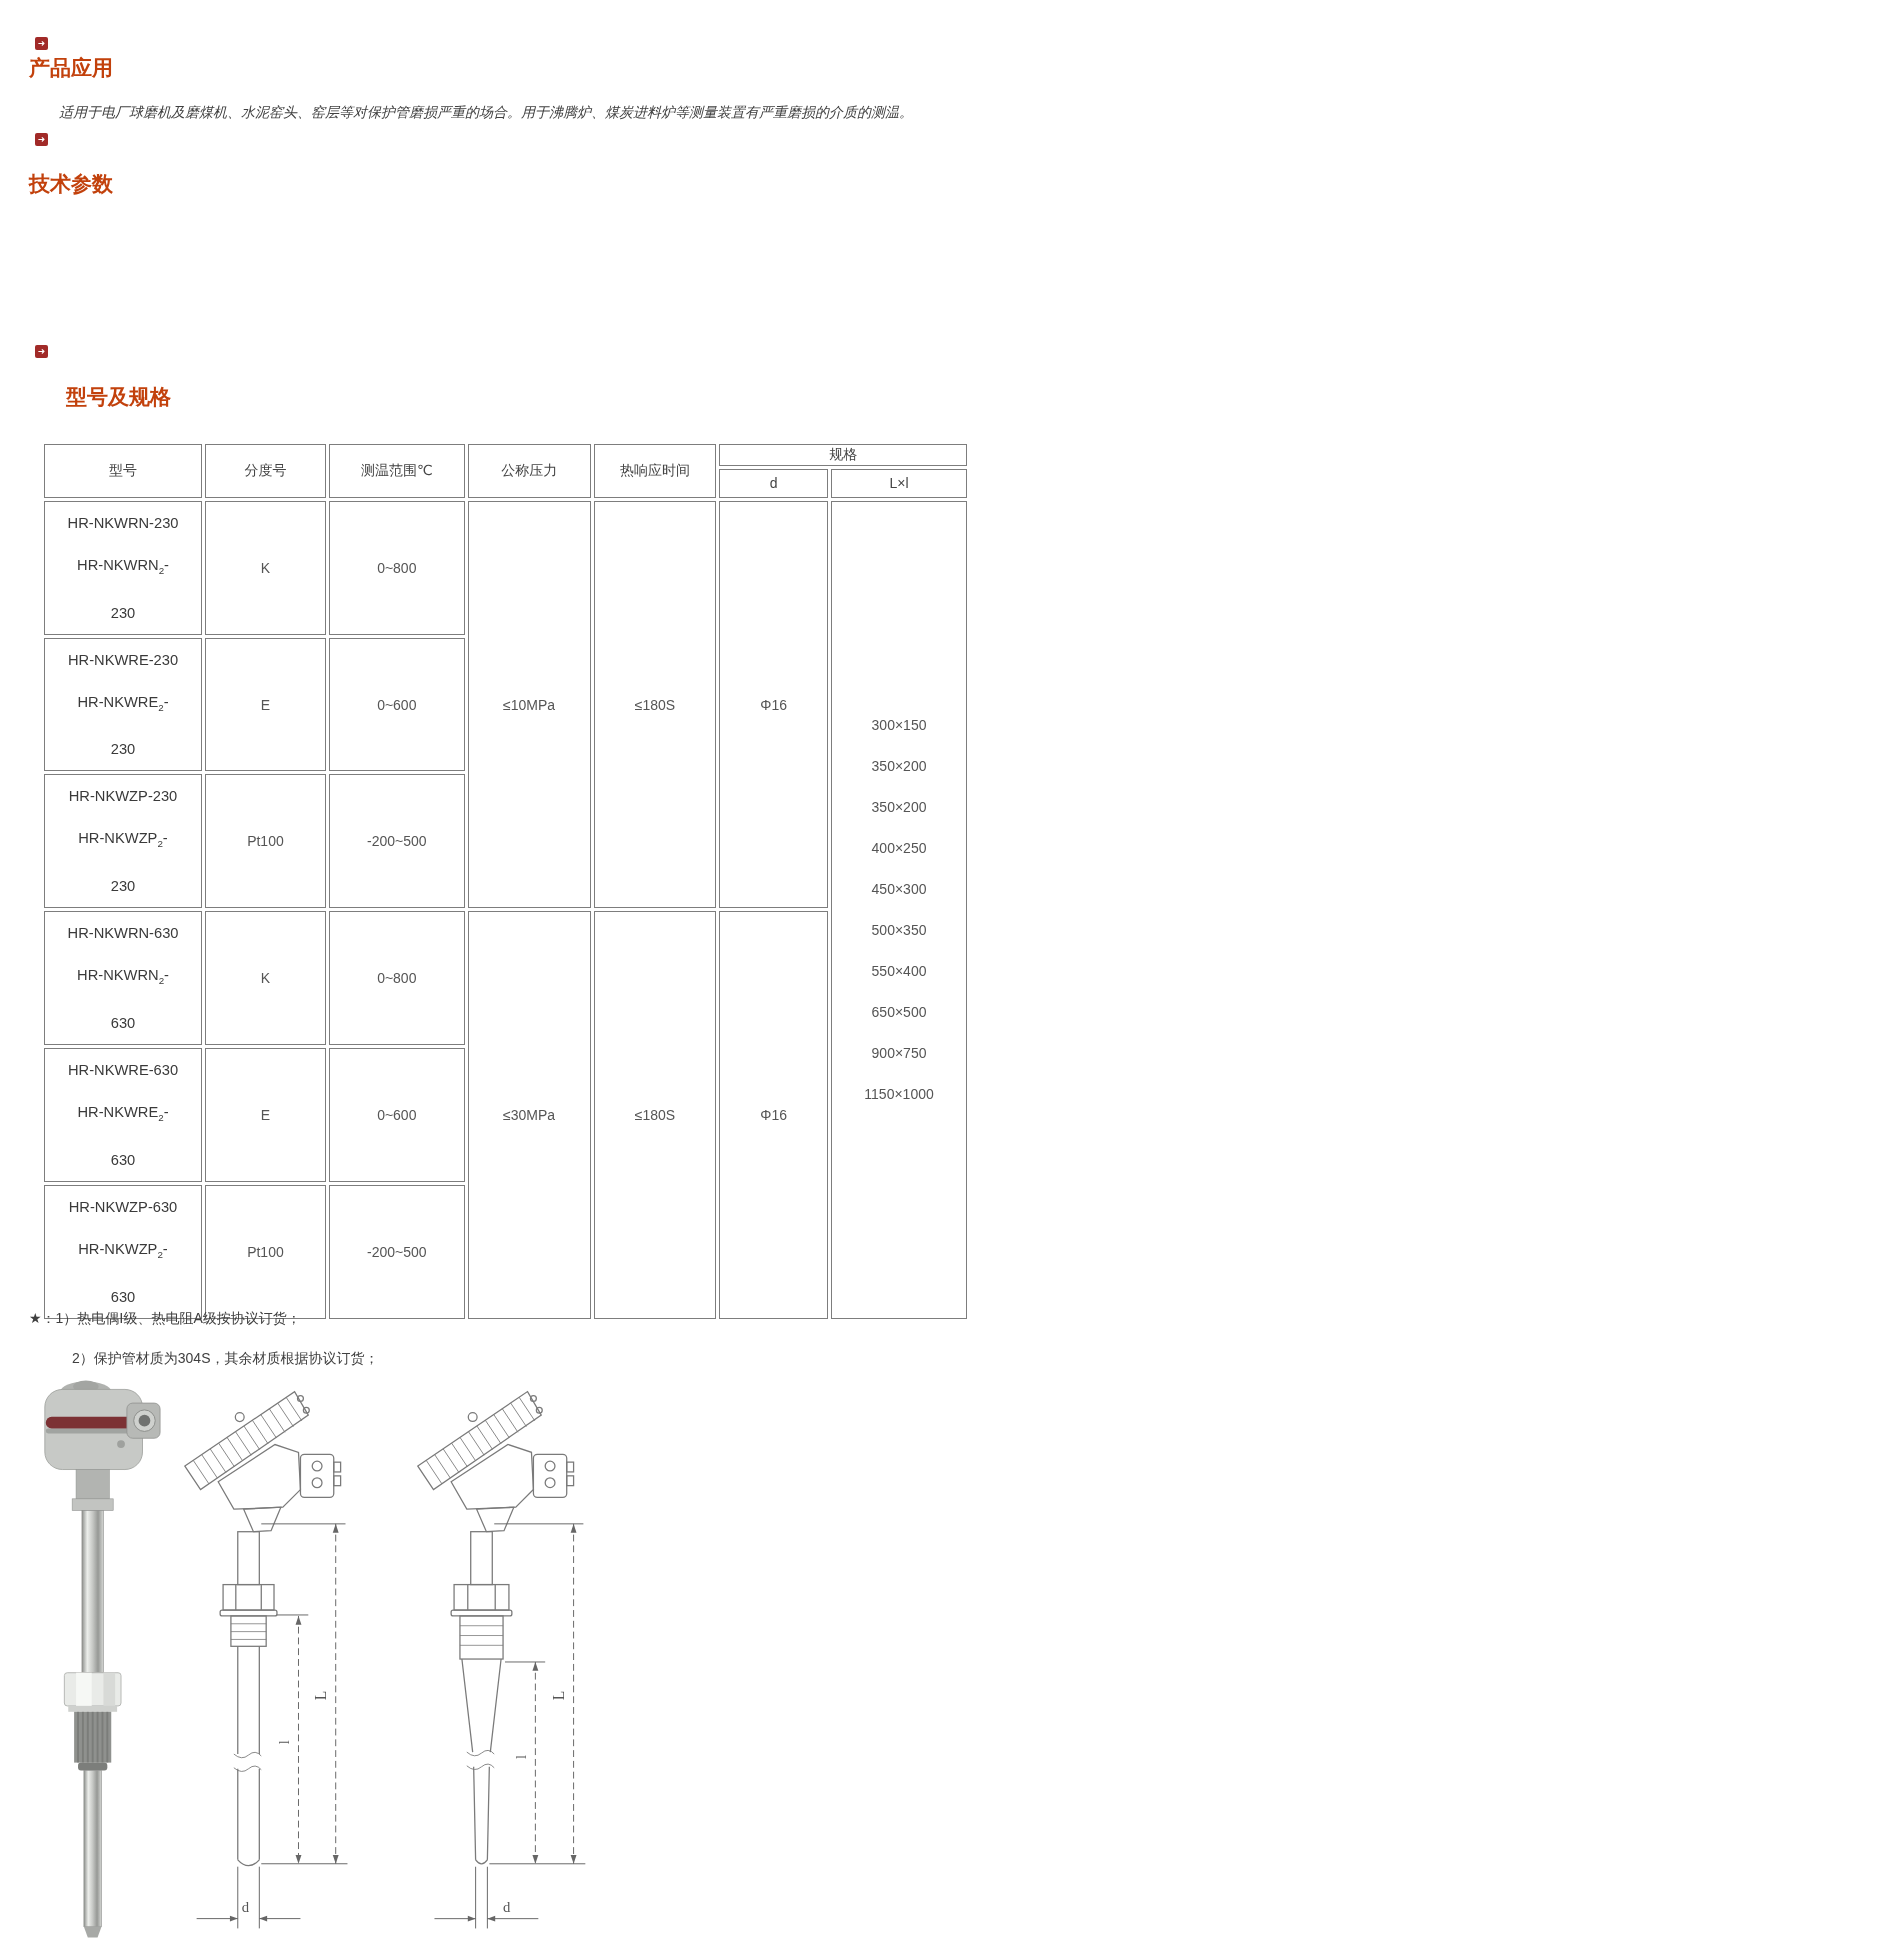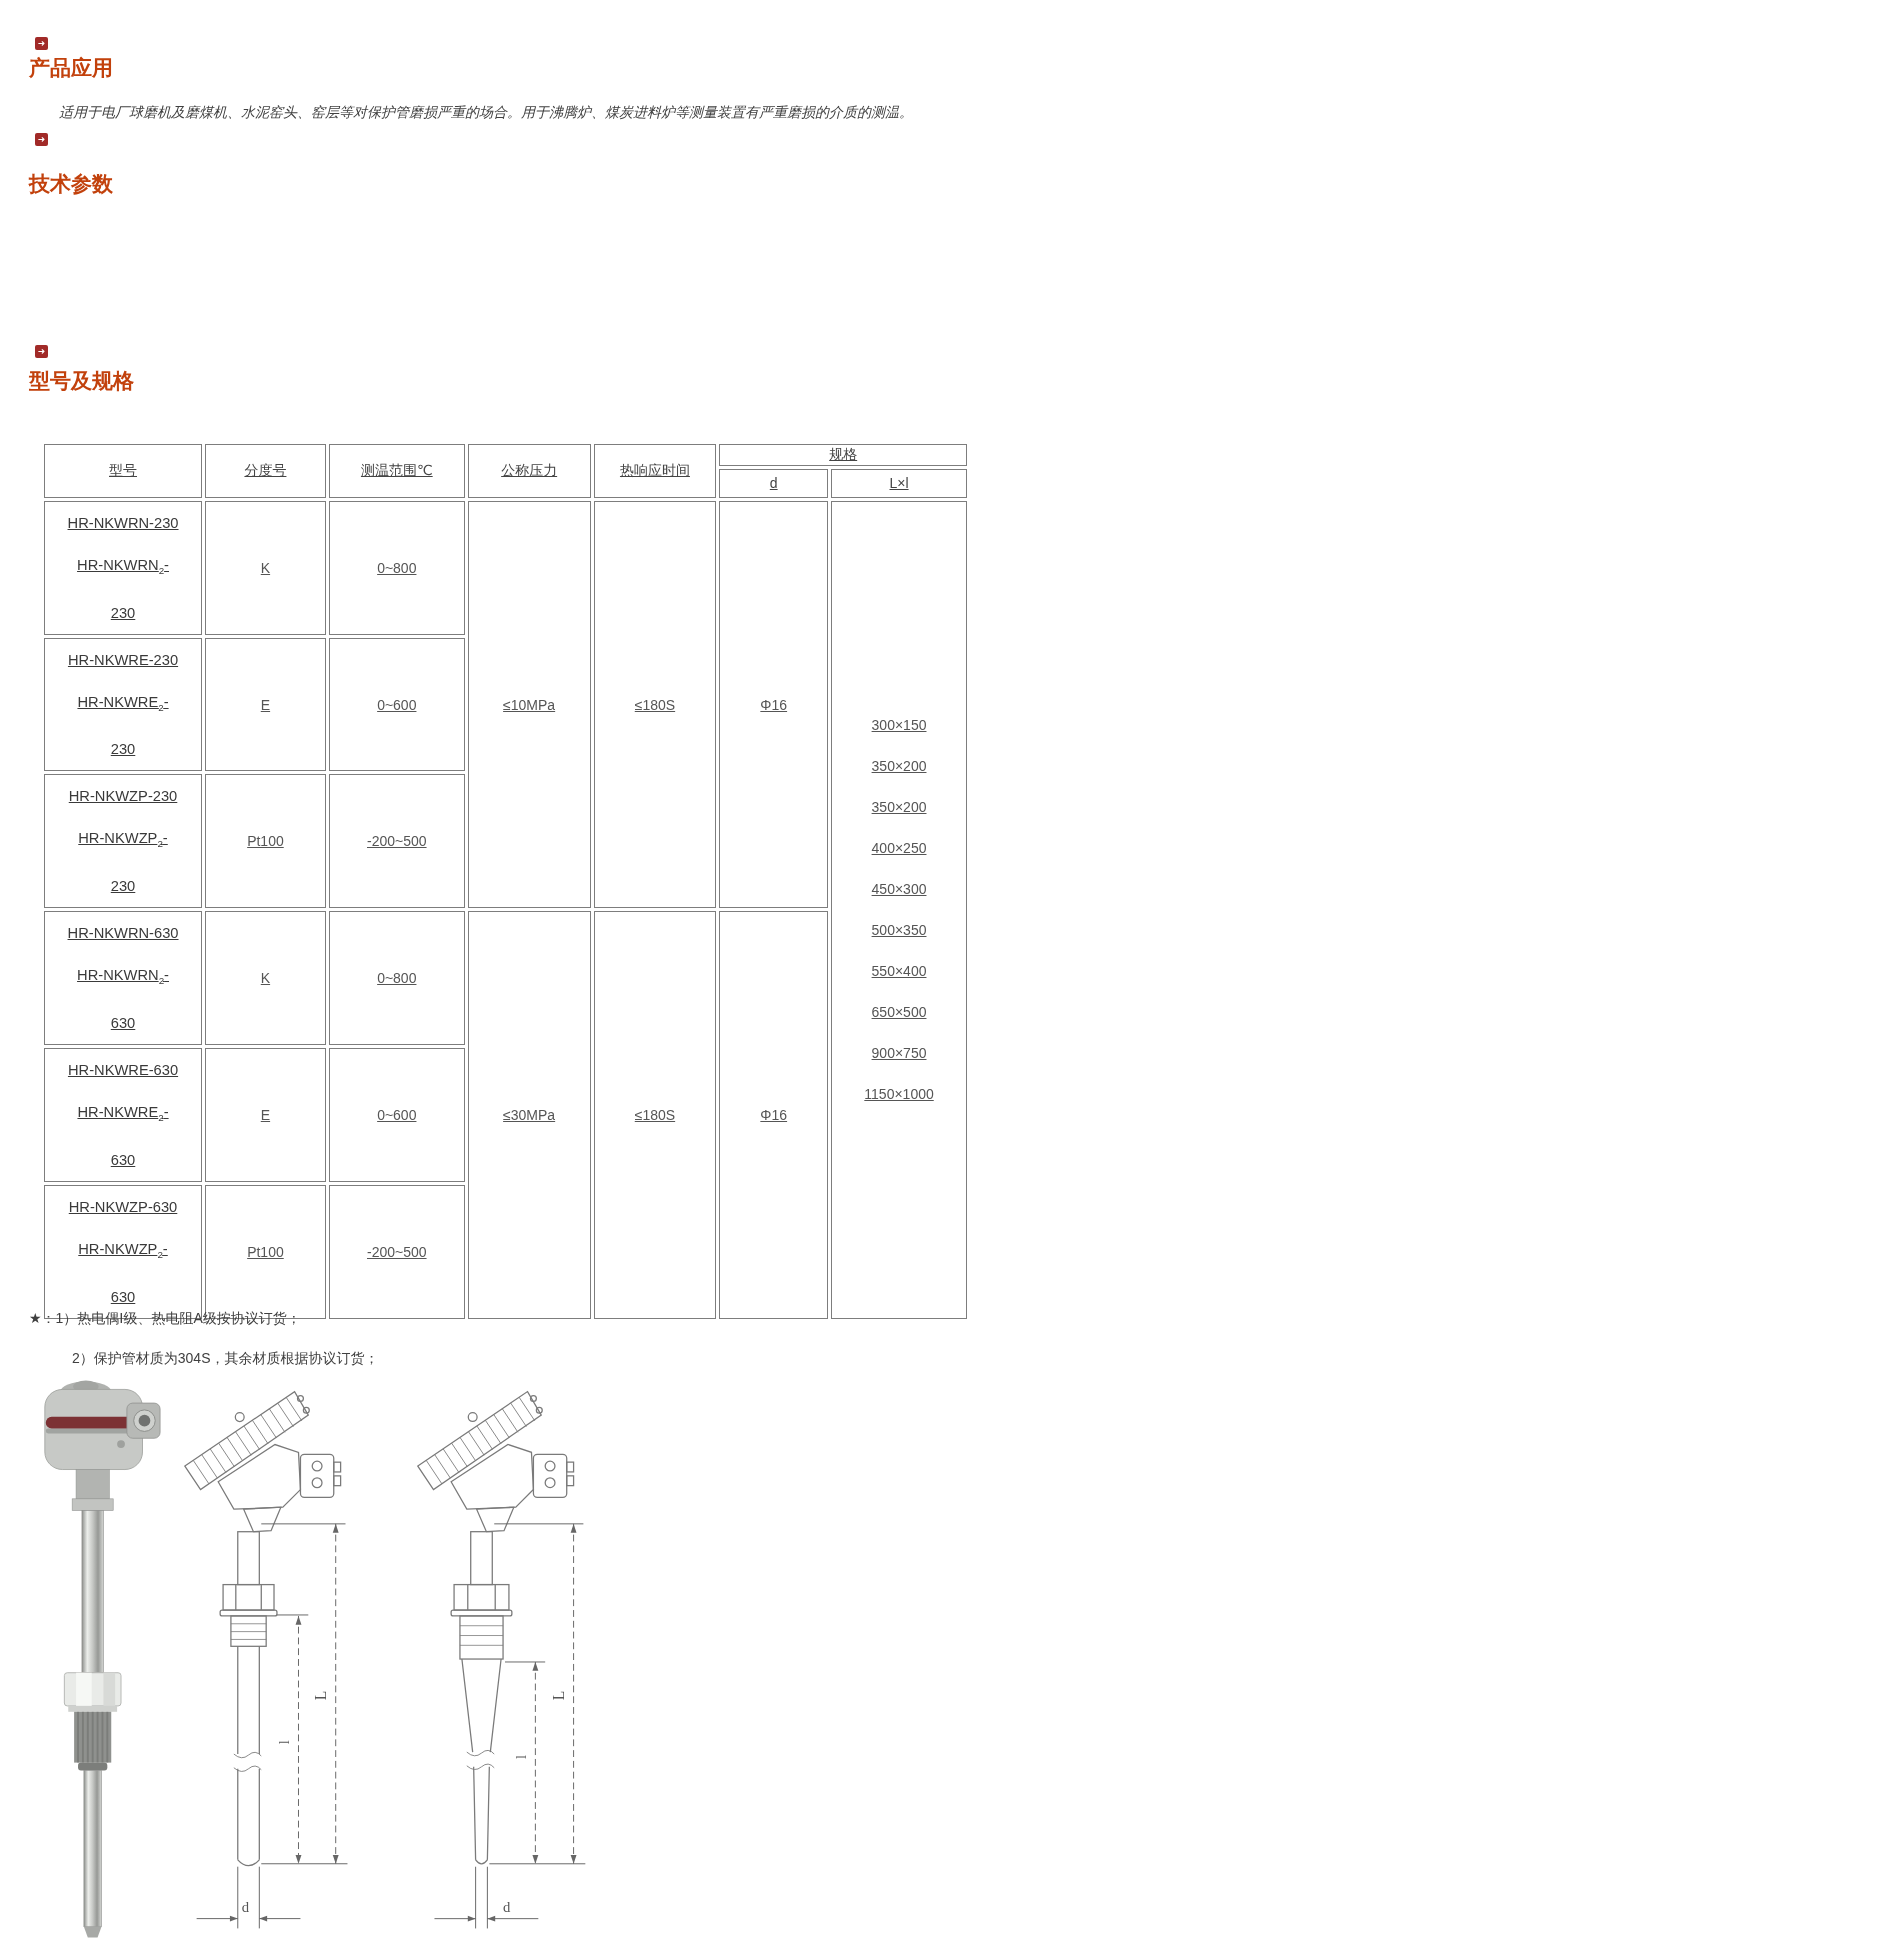--- a/index.html
+++ b/index.html
@@ -8,21 +8,21 @@
   .marker{position:absolute;width:12.7px;height:12.7px;background:#a12a28;border-radius:2px;
           color:#fff;font-size:8.8px;line-height:12.7px;text-align:center;font-weight:bold;}
   .h-title{position:absolute;left:29px;font-size:21px;font-weight:bold;color:#c2410c;}
   .para{position:absolute;left:59px;font-size:14px;color:#404040;white-space:nowrap;}
   .bullets{position:absolute;left:56px;top:192px;font-size:14px;color:#404040;}
   .bullets .b{height:39px;line-height:39px;white-space:nowrap;}
   .bullets .dot{font-size:9.8px;vertical-align:1px;margin-right:2px;}
   table.spec{position:absolute;left:41px;top:441px;width:929px;table-layout:fixed;
              border-collapse:separate;border-spacing:3.9px;font-size:14px;color:#555;}
   table.spec td,table.spec th{border:1px solid #7d7d7d;background:#fff;text-align:center;
-             vertical-align:middle;padding:0;font-weight:normal;text-decoration:underline;}
+             vertical-align:middle;padding:0;font-weight:normal;}
   table.spec th{color:#444;}
   td.model{ text-align:left;padding-left:4.9px;font-size:14.7px;color:#3a3a3a;line-height:42px;}
   td.model sub{font-size:9.8px;}
   .sizes div{line-height:41px;}
   .note{position:absolute;font-size:14px;color:#404040;white-space:nowrap;}
   .draw{position:absolute;}
   svg text{font-family:"Liberation Serif","DejaVu Serif",serif;fill:#555;}
 </style>
 </head>
 <body>
@@ -31,21 +31,21 @@
 
   <span class="marker" style="left:35px;top:37px;">➜</span>
   <div class="h-title" style="top:54px;">产品应用</div>
   <div class="para" style="top:104px;font-style:italic;">适用于电厂球磨机及磨煤机、水泥窑头、窑层等对保护管磨损严重的场合。用于沸腾炉、煤炭进料炉等测量装置有严重磨损的介质的测温。</div>
 
   <span class="marker" style="left:35px;top:133px;">➜</span>
   <div class="h-title" style="top:170px;">技术参数</div>
 
 
   <span class="marker" style="left:35px;top:345px;">➜</span>
-  <div class="h-title" style="top:367px;">型号及规格</div>
+  <div class="h-title" style="top:383px;margin-left:37px;">型号及规格</div>
 
   <table class="spec">
     <colgroup>
         <col style="width:157px">
         <col style="width:120px">
         <col style="width:135px">
         <col style="width:122px">
         <col style="width:122px">
         <col style="width:108px">
         <col style="width:135px">

